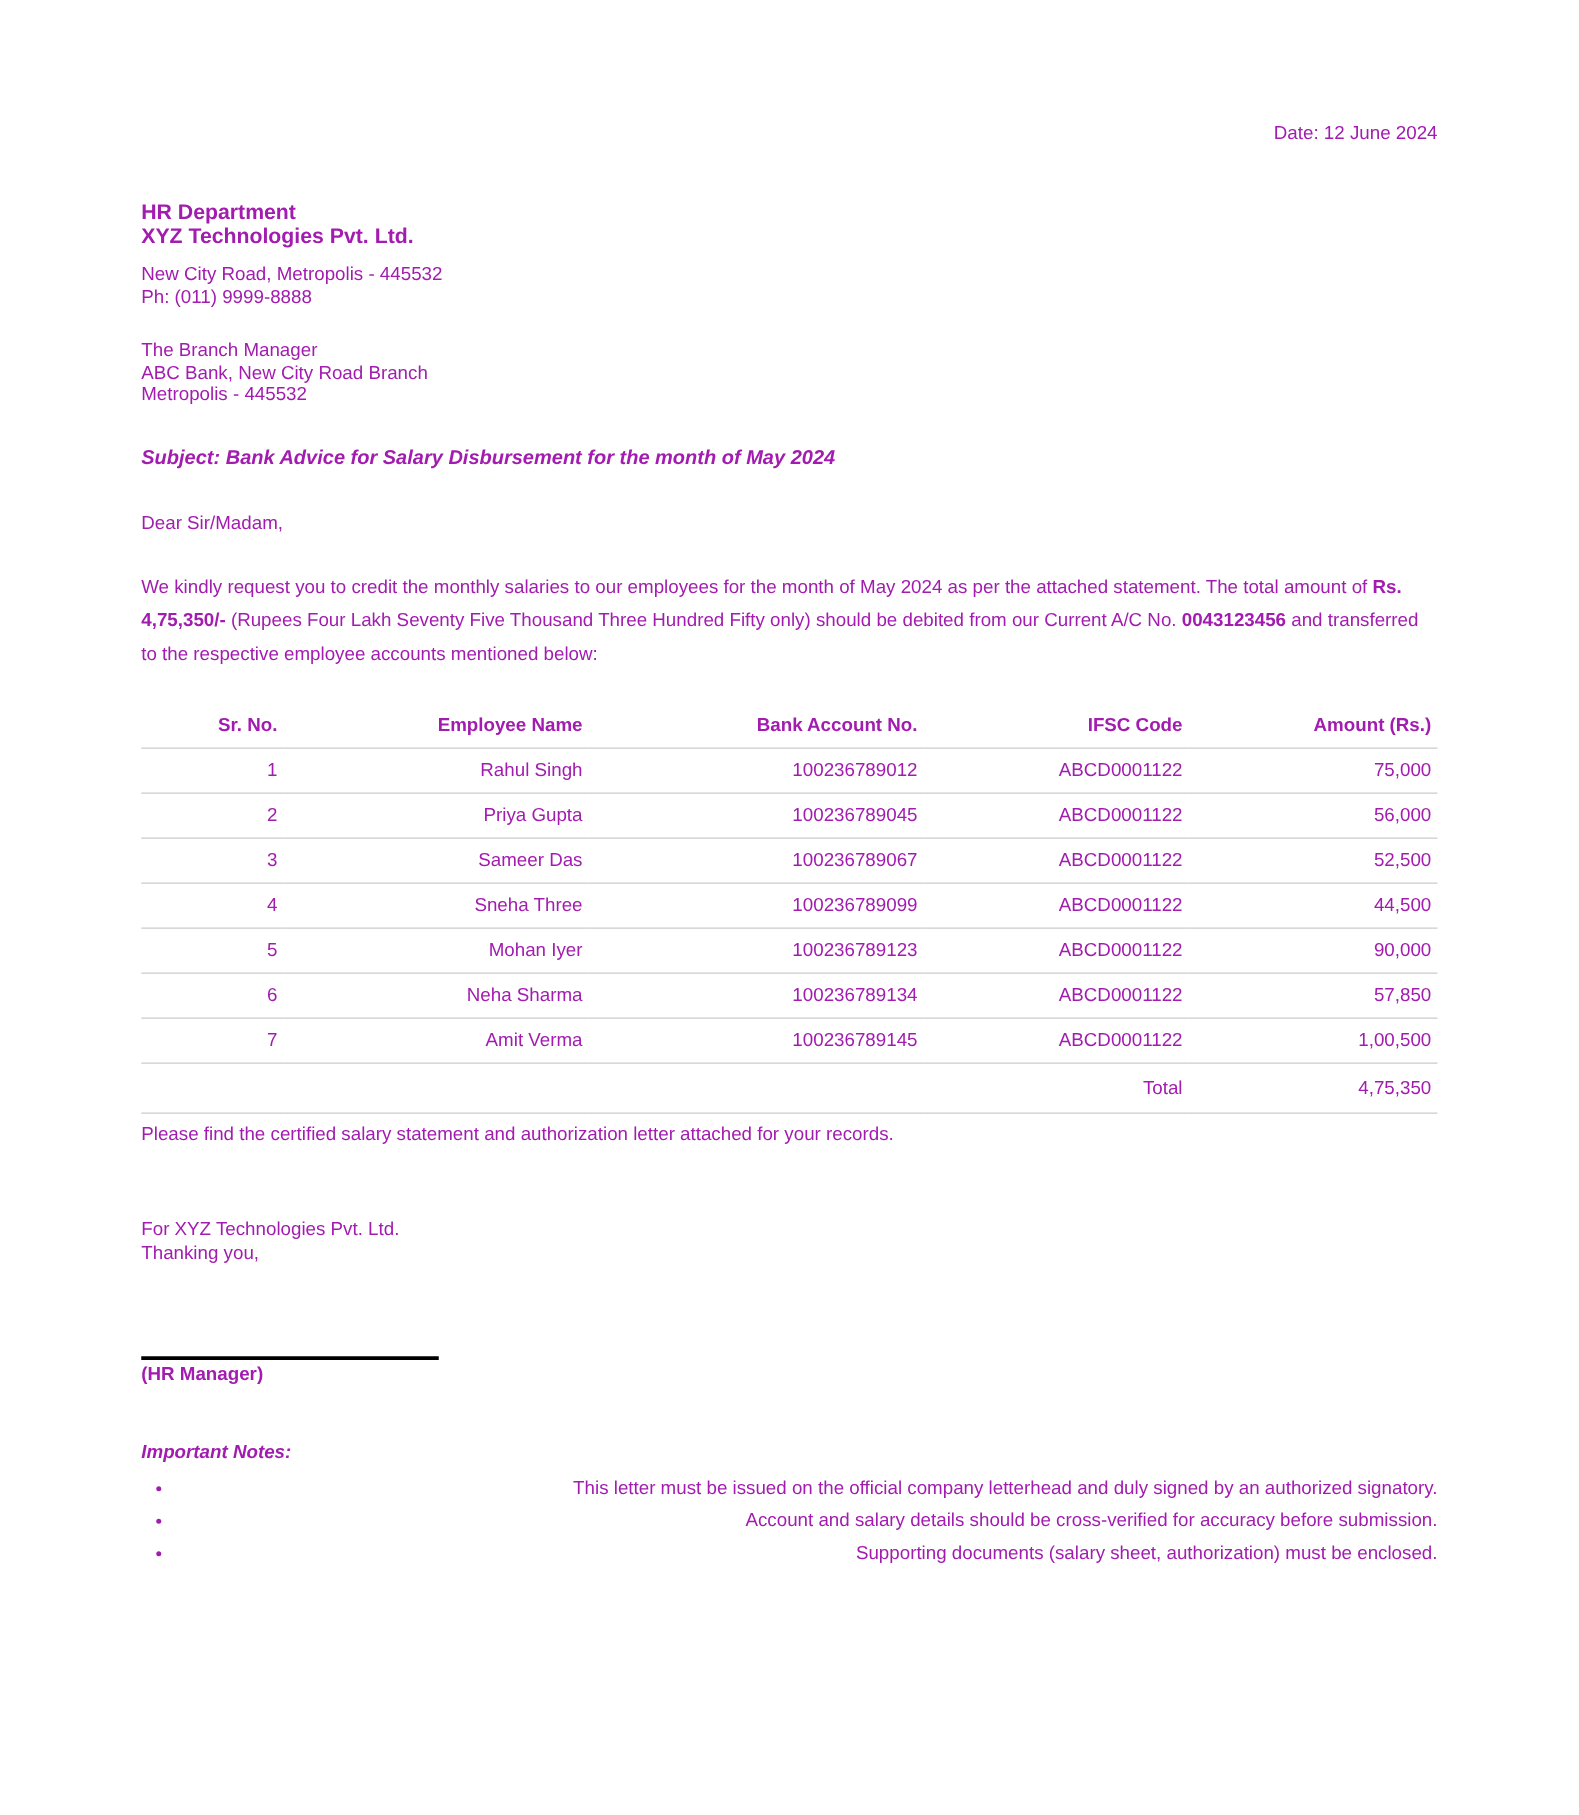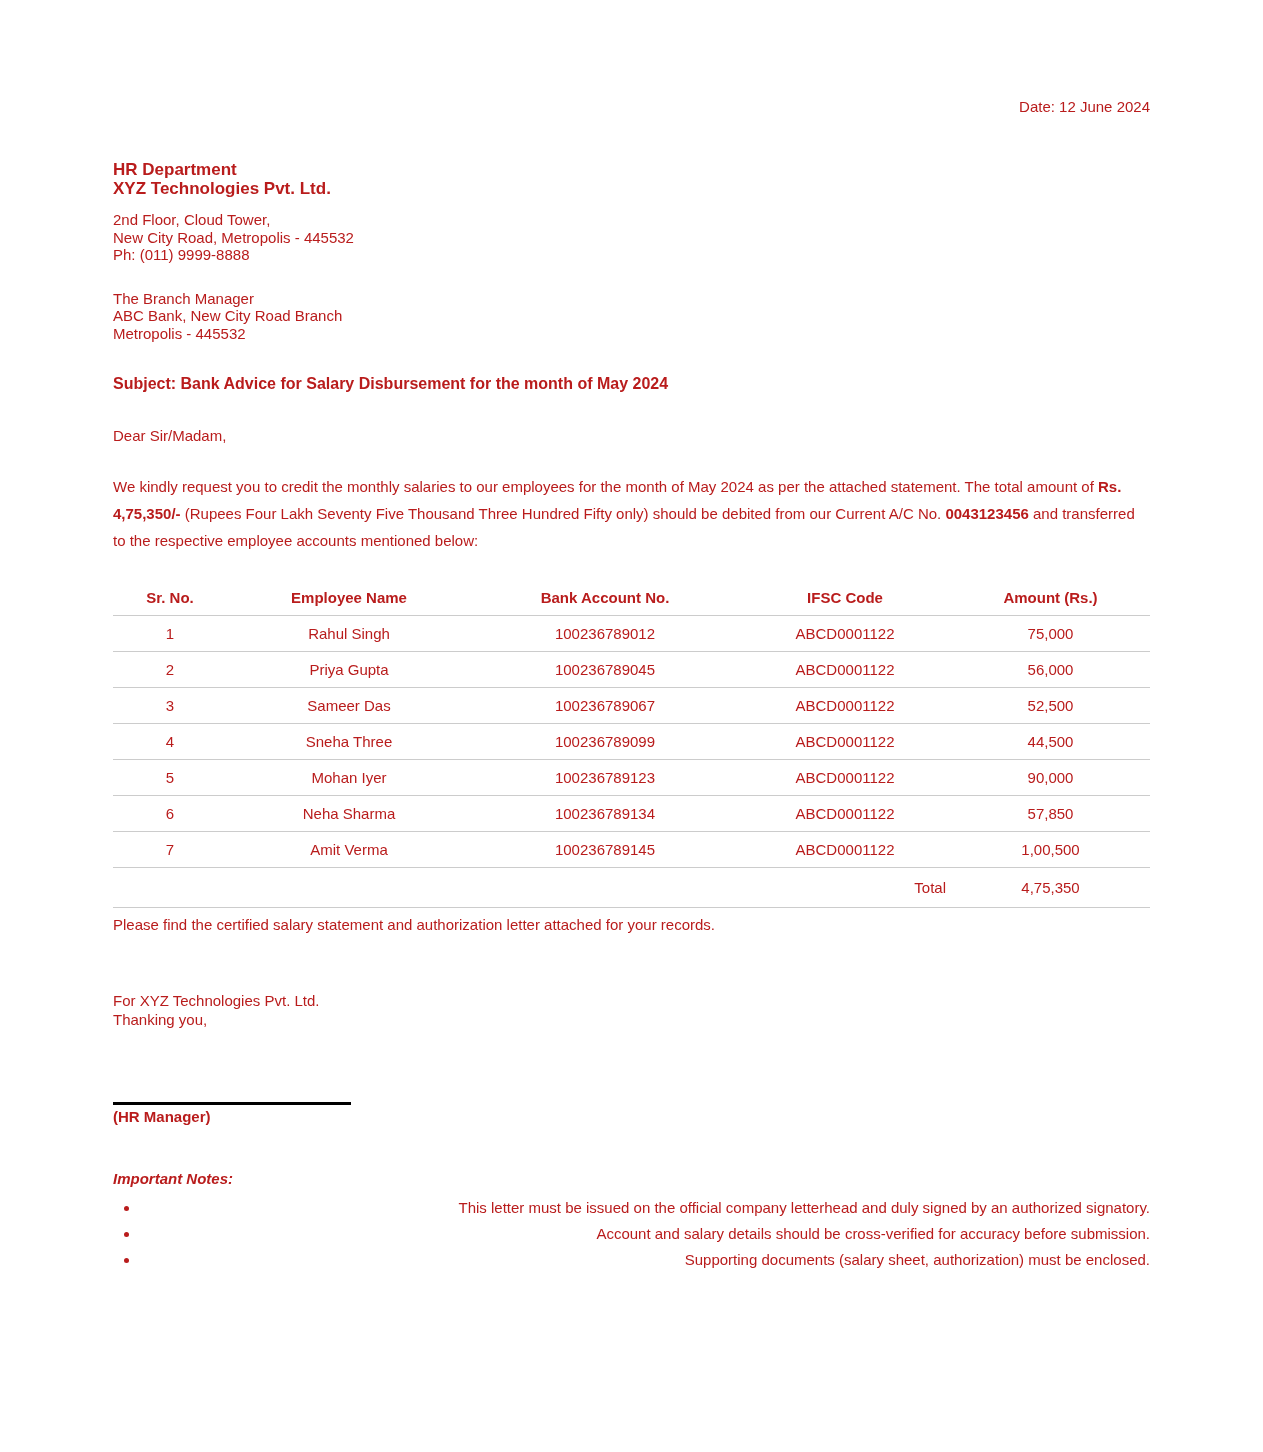--- a/index.html
+++ b/index.html
@@ -4,44 +4,44 @@
 <style>
   * { margin:0; padding:0; box-sizing:border-box; }
   html, body { background:#ffffff; }
   .page {
     position:relative;
     width:1263px; height:1452px;
     background:#ffffff;
     padding:98px 113px 0 113px;
     font-family:"Liberation Sans", sans-serif;
     font-size:15px;
-    color:#b91c1c;
+    color:#a21caf;
   }
   .date-line { text-align:right; line-height:18px; }
   .sender-block { margin-top:44px; }
   .sender-name { font-weight:bold; font-size:17px; line-height:19px; }
   .sender-address { margin-top:13px; line-height:17.5px; }
   .recipient-block { margin-top:26px; line-height:17.5px; }
-  .subject-line { margin-top:32px; font-weight:bold; font-size:16px; line-height:19px; }
+  .subject-line { margin-top:32px; font-weight:bold; font-size:16px; line-height:19px;font-style:italic; }
   .salutation { margin-top:34px; line-height:18px; }
   .body-par { margin-top:28px; line-height:27px; width:1037px; }
   .salary-table {
     margin-top:26px;
     width:1037px;
     border-collapse:collapse;
     table-layout:fixed;
     font-size:15px;
   }
   .salary-table col.c1 { width:114px; }
   .salary-table col.c2 { width:244px; }
   .salary-table col.c3 { width:268px; }
   .salary-table col.c4 { width:212px; }
   .salary-table col.c5 { width:199px; }
   .salary-table th, .salary-table td {
-    text-align:center;
+    text-align:right;
     padding:9px 5px;
     border-bottom:1px solid #cccccc;
     font-weight:normal;
     overflow:hidden;
     white-space:nowrap;
   }
   .salary-table thead th { font-weight:bold; }
   .salary-table tfoot td { padding:11px 5px; }
   .total-label { font-weight:bold; text-align:right !important; }
   .total-value { font-weight:bold; }
@@ -63,21 +63,20 @@
 <body>
 
 <div class="page">
 
   <div class="date-line">Date: 12 June 2024</div>
 
   <div class="sender-block">
     <div class="sender-name">HR Department</div>
     <div class="sender-name">XYZ Technologies Pvt. Ltd.</div>
     <div class="sender-address">
-      <div>2nd Floor, Cloud Tower,</div>
       <div>New City Road, Metropolis - 445532</div>
       <div>Ph: (011) 9999-8888</div>
     </div>
   </div>
 
   <div class="recipient-block">
     <div>The Branch Manager</div>
     <div>ABC Bank, New City Road Branch</div>
     <div>Metropolis - 445532</div>
   </div>

